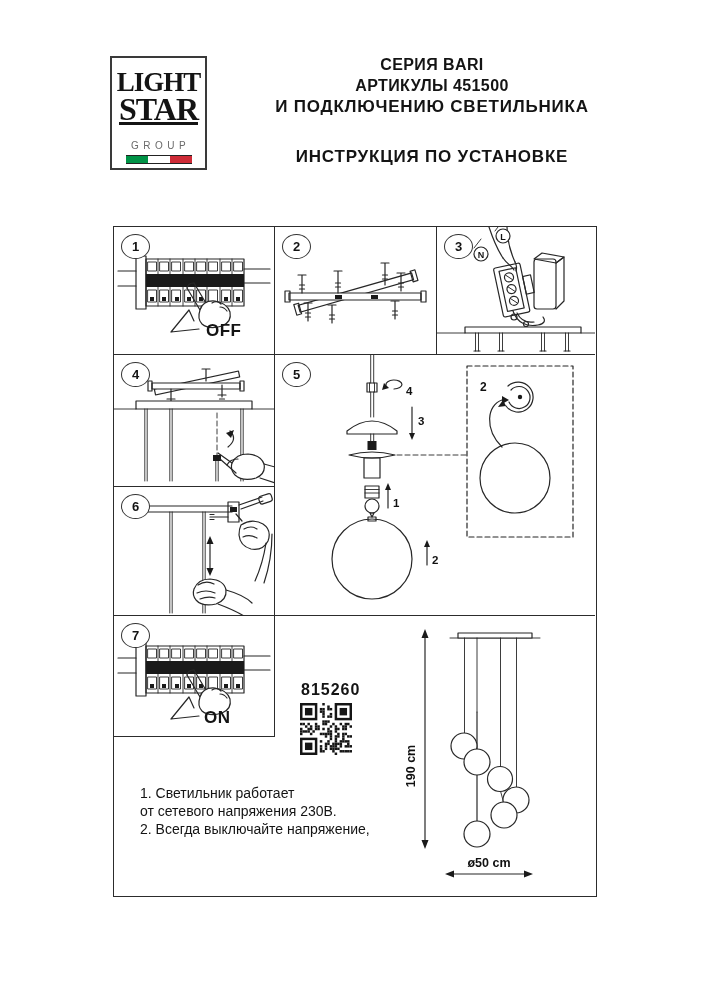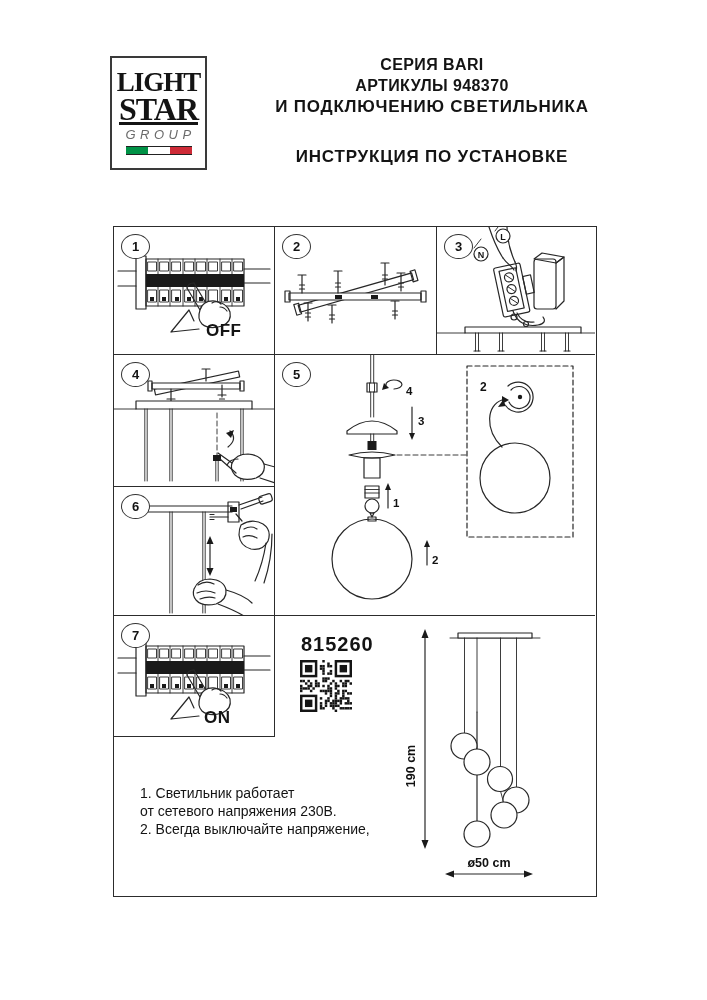--- a/index.html
+++ b/index.html
@@ -5,21 +5,21 @@
   html,body{margin:0;padding:0;background:#e9e9e9;}
   .page{position:relative;width:707px;height:1000px;margin:0 auto;background:#ffffff;
         font-family:"Liberation Sans",sans-serif;color:#141414;overflow:hidden;padding-left:17px;}
 
   
   .logo{position:absolute;left:110px;top:56px;width:97px;height:114px;border:2px solid #3a3a3a;
         text-align:center;box-sizing:border-box;background:#fff;}
   .logo-light{font-family:"Liberation Serif",serif;font-weight:bold;font-size:27px;line-height:26px;
         margin-top:11px;letter-spacing:-1px;}
   .logo-star{font-family:"Liberation Serif",serif;font-weight:bold;font-size:32px;line-height:29px;letter-spacing:-1px;text-decoration:underline;}
-  .logo-group{font-size:13px;letter-spacing:4.5px;color:#6a6a6a;margin-top:3px;text-indent:4px;font-style:italic;}
+  .logo-group{font-size:10px;letter-spacing:4.5px;color:#6a6a6a;margin-top:16px;text-indent:4px;}
   .logo-flag{width:66px;height:7px;margin:4px auto 0;border-top:1.5px solid #222;border-bottom:1.5px solid #222;
         display:flex;box-sizing:content-box;}
   .logo-flag span{flex:1;}
 
   .titles{position:absolute;left:250px;right:110px;top:54px;text-align:center;}
   .h-series{font-size:16px;font-weight:bold;letter-spacing:0.4px;line-height:21px;}
   .h-title{margin-top:28px;font-size:17px;font-weight:bold;letter-spacing:0.8px;line-height:21.5px;}
 
   
   .sheet{position:absolute;left:113px;top:226px;width:484px;height:671px;border:1.5px solid #2c2c2c;
@@ -46,21 +46,21 @@
   svg.draw path,svg.draw rect,svg.draw circle,svg.draw ellipse,svg.draw line,svg.draw polyline
       {stroke:#272727;stroke-width:1.2;fill:none;stroke-linecap:round;stroke-linejoin:round;}
   svg.draw .thin{stroke-width:0.9;}
   svg.draw .dash{stroke-dasharray:5 3;}
   svg.draw .fill-dark{fill:#1a1a1a;stroke:none;}
   svg.draw .fill-white{fill:#ffffff;}
   svg.draw text{fill:#111;stroke:none;font-weight:bold;}
 
   
   .qr-block{position:absolute;left:186px;top:406px;z-index:2;}
-  .qr-article{font-size:20px;font-weight:bold;letter-spacing:1px;margin-left:1px;}
+  .qr-article{font-size:16px;font-weight:bold;letter-spacing:1px;margin-left:1px;margin-top:48px;}
   .qr-svg{display:block;margin-top:4px;}
   .pendant-wrap{position:absolute;left:286px;top:390px;}
   .notes{position:absolute;left:26px;top:557px;width:240px;font-size:14px;line-height:18px;}
 </style>
 </head>
 <body>
 
 <div class="page">
 
   <div class="logo">
@@ -69,21 +69,21 @@
     <div class="logo-group">GROUP</div>
     <div class="logo-flag">
       <span style="background:#009246"></span>
       <span style="background:#ffffff"></span>
       <span style="background:#ce2b37"></span>
     </div>
   </div>
 
   <div class="titles">
     <div class="h-series">СЕРИЯ BARI</div>
-    <div class="h-series">АРТИКУЛЫ 948370</div>
+    <div class="h-series">АРТИКУЛЫ 451500</div>
     <div class="h-title" style="margin-top:0;">И ПОДКЛЮЧЕНИЮ СВЕТИЛЬНИКА</div>
     <div class="h-title">ИНСТРУКЦИЯ ПО УСТАНОВКЕ</div>
   </div>
 
   <div class="sheet">
 
     <section class="panel p1 bR bB">
       <div class="step-circle">1</div>
       <svg class="draw" width="161" height="128" viewBox="0 0 161 128">
         <line x1="4" y1="44" x2="22" y2="44"></line>

